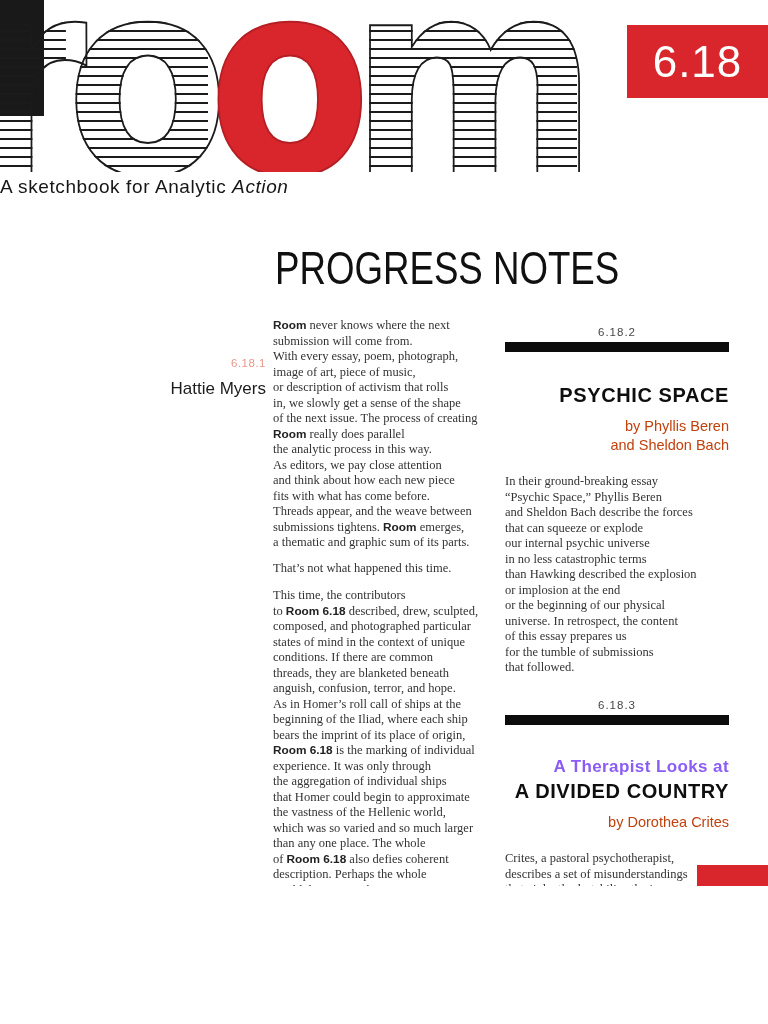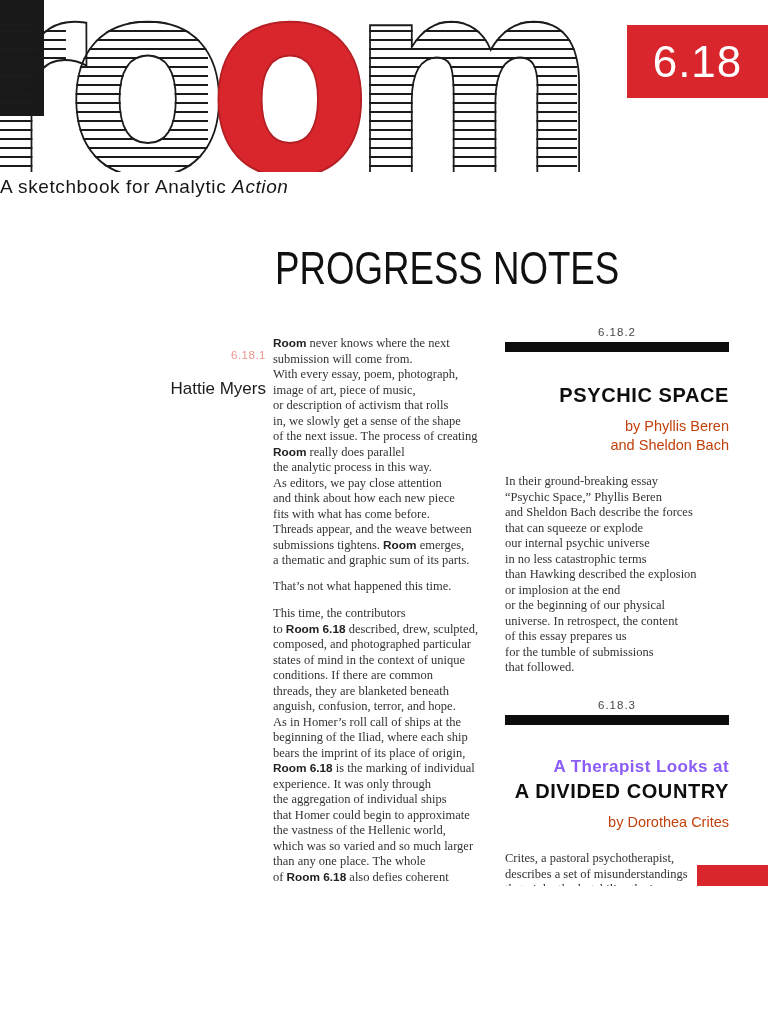--- a/index.html
+++ b/index.html
@@ -76,21 +76,21 @@
     font-weight: 400;
     letter-spacing: 0px;
     color: #101010;
     transform: scaleX(0.78);
     transform-origin: left top;
     white-space: nowrap;
   }
 
   
   .article-no {
-    position: absolute; left: 180px; top: 349px;
+    position: absolute; left: 180px; top: 357px;
     width: 86px; text-align: right;
     font-size: 11.5px;
     letter-spacing: 0.5px;
     color: #ea968d;
   }
   .article-author {
     position: absolute; left: 110px; top: 379px;
     width: 156px; text-align: right;
     font-size: 17px;
     color: #1c1c1c;
@@ -107,21 +107,21 @@
   .serif-body strong.brand,
   .brand {
     font-family: "Liberation Sans", sans-serif;
     font-weight: 700;
     font-size: 11.8px;
     letter-spacing: 0;
     color: #222;
   }
 
   .col-left {
-    position: absolute; left: 273px; top: 336px;
+    position: absolute; left: 273px; top: 318px;
     width: 228px;
   }
   .col-left .p2 { margin-top: 10px; }
   .col-left .p3 { margin-top: 12px; }
   .divider-dash {
     margin-top: 17px;
     font-family: "Liberation Serif", serif;
     font-size: 12px; color: #555;
   }
   .email-line {

